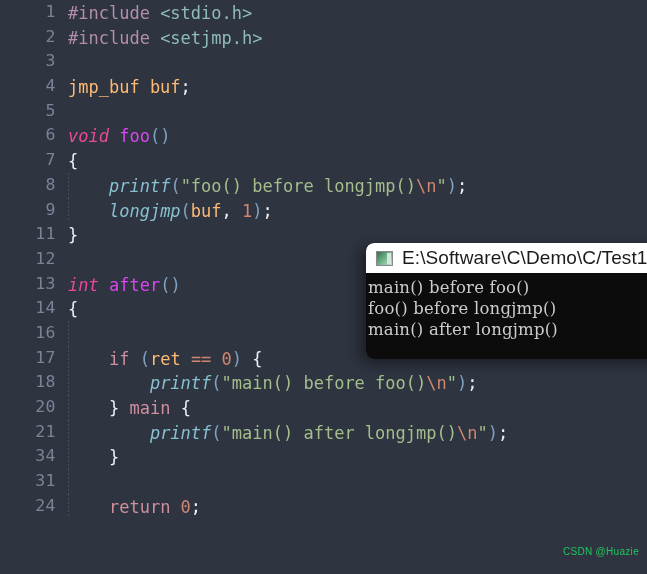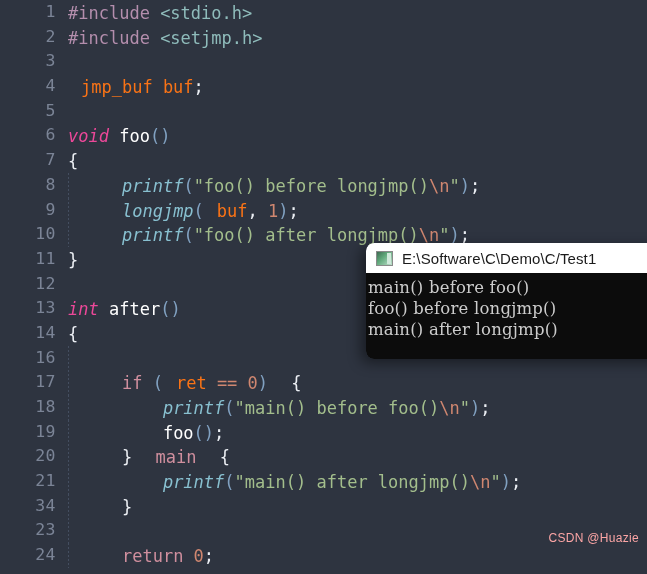--- a/index.html
+++ b/index.html
@@ -70,28 +70,28 @@
     background-size: 1px 4px;
     opacity: .75;
   }
 
   
   .t-pre   { color: #b48ead; }            
   .t-inc   { color: #8fbcbb; }            
   .t-kw    { color: #ec4899; font-style: italic; }   
   .t-kw2   { color: #d08f9e; }            
   .t-fn    { color: #88c0d0; font-style: italic; }   
-  .t-fnd   { color: #ffffff; }            
+  .t-fnd   { color: #d946ef; }            
   .t-punct { color: #eceff4; }            
   .t-paren { color: #81a1c1; }            
   .t-str   { color: #a3be8c; }            
   .t-esc   { color: #d08770; }            
   .t-num   { color: #d08770; }            
   .t-op    { color: #d08770; }            
-  .t-id    { color: #f97316; margin-left: 13px; }            
+  .t-id    { color: #fdba74; }            
 
   
   #terminal {
     position: absolute;
     left: 366px;
     top: 243px;
     width: 300px;
     height: 116px;
     box-shadow: -5px 4px 14px rgba(0,0,0,0.45);
     border-top-left-radius: 8px;
@@ -118,21 +118,21 @@
   }
   #term-icon::after {
     content: "";
     position: absolute;
     right: 1px; top: 1px; bottom: 1px;
     width: 4px;
     background: #cfe9da;
   }
   #term-title {
     font-family: "Liberation Sans", sans-serif;
-    font-size: 15px;
+    font-size: 19px;
     color: #1b1b1b;
     letter-spacing: 0.1px;
     white-space: nowrap;
   }
   #term-body {
     background: #0c0c0c;
     height: 86px;
     padding: 4px 0 0 2px;
     box-sizing: border-box;
     border-bottom-left-radius: 8px;
@@ -143,55 +143,53 @@
     line-height: 21px;
     color: #cccccc;
     white-space: pre;
     letter-spacing: 0.2px;
   }
 
   
   #watermark {
     position: absolute;
     right: 8px;
-    bottom: 29px;
+    bottom: 17px;
     font-family: "Liberation Sans", sans-serif;
-    font-size: 12px;
-    color: #fca5a5;
+    font-size: 10px;
+    color: #22c55e;
     letter-spacing: 0.3px;
     user-select: none;
   }
 </style>
 </head>
 <body>
 
 <div id="editor">
   <div class="code-area">
       <div class="line"><div class="gutter">1</div><div class="code"><span class="t-pre">#include </span><span class="t-inc">&lt;stdio.h&gt;</span></div></div>
       <div class="line"><div class="gutter">2</div><div class="code"><span class="t-pre">#include </span><span class="t-inc">&lt;setjmp.h&gt;</span></div></div>
       <div class="line"><div class="gutter">3</div><div class="code"></div></div>
       <div class="line"><div class="gutter">4</div><div class="code"><span class="t-id">jmp_buf buf</span><span class="t-punct">;</span></div></div>
       <div class="line"><div class="gutter">5</div><div class="code"></div></div>
       <div class="line"><div class="gutter">6</div><div class="code"><span class="t-kw">void </span><span class="t-fnd">foo</span><span class="t-paren">()</span></div></div>
       <div class="line"><div class="gutter">7</div><div class="code"><span class="t-punct">{</span></div></div>
       <div class="line"><div class="gutter">8</div><div class="guide"></div><div class="code"><span class="t-id">    </span><span class="t-fn">printf</span><span class="t-paren">(</span><span class="t-str">"foo() before longjmp()</span><span class="t-esc">\n</span><span class="t-str">"</span><span class="t-paren">)</span><span class="t-punct">;</span></div></div>
       <div class="line"><div class="gutter">9</div><div class="guide"></div><div class="code"><span class="t-id">    </span><span class="t-fn">longjmp</span><span class="t-paren">(</span><span class="t-id">buf</span><span class="t-punct">, </span><span class="t-num">1</span><span class="t-paren">)</span><span class="t-punct">;</span></div></div>
-      <div class="line"><div class="gutter">10</div><div class="guide"></div><div class="code"><span class="t-id">    </span><span class="t-fn">printf</span><span class="t-paren">(</span><span class="t-str">"foo() after longjmp()</span><span class="t-esc">\n</span><span class="t-str">"</span><span class="t-paren">)</span><span class="t-punct">;</span></div></div>
       <div class="line"><div class="gutter">11</div><div class="code"><span class="t-punct">}</span></div></div>
       <div class="line"><div class="gutter">12</div><div class="code"></div></div>
       <div class="line"><div class="gutter">13</div><div class="code"><span class="t-kw">int </span><span class="t-fnd">after</span><span class="t-paren">()</span></div></div>
       <div class="line"><div class="gutter">14</div><div class="code"><span class="t-punct">{</span></div></div>
       <div class="line"><div class="gutter">16</div><div class="guide"></div><div class="code"></div></div>
       <div class="line"><div class="gutter">17</div><div class="guide"></div><div class="code"><span class="t-id">    </span><span class="t-kw2">if </span><span class="t-paren">(</span><span class="t-id">ret </span><span class="t-op">== </span><span class="t-num">0</span><span class="t-paren">)</span><span class="t-id"> </span><span class="t-punct">{</span></div></div>
       <div class="line"><div class="gutter">18</div><div class="guide"></div><div class="code"><span class="t-id">        </span><span class="t-fn">printf</span><span class="t-paren">(</span><span class="t-str">"main() before foo()</span><span class="t-esc">\n</span><span class="t-str">"</span><span class="t-paren">)</span><span class="t-punct">;</span></div></div>
-      <div class="line"><div class="gutter">19</div><div class="guide"></div><div class="code"><span class="t-id">        </span><span class="t-fnd">foo</span><span class="t-paren">()</span><span class="t-punct">;</span></div></div>
       <div class="line"><div class="gutter">20</div><div class="guide"></div><div class="code"><span class="t-id">    </span><span class="t-punct">}</span><span class="t-id"> </span><span class="t-kw2">main</span><span class="t-id"> </span><span class="t-punct">{</span></div></div>
       <div class="line"><div class="gutter">21</div><div class="guide"></div><div class="code"><span class="t-id">        </span><span class="t-fn">printf</span><span class="t-paren">(</span><span class="t-str">"main() after longjmp()</span><span class="t-esc">\n</span><span class="t-str">"</span><span class="t-paren">)</span><span class="t-punct">;</span></div></div>
       <div class="line"><div class="gutter">34</div><div class="guide"></div><div class="code"><span class="t-id">    </span><span class="t-punct">}</span></div></div>
-      <div class="line"><div class="gutter">23</div><div class="guide"></div><div class="code"></div></div>
+      <div class="line"><div class="gutter">31</div><div class="guide"></div><div class="code"></div></div>
       <div class="line"><div class="gutter">24</div><div class="guide"></div><div class="code"><span class="t-id">    </span><span class="t-kw2">return </span><span class="t-num">0</span><span class="t-punct">;</span></div></div>
     </div>
 </div>
 
 <div id="terminal">
   <div id="term-titlebar">
     <div id="term-icon"></div>
     <div id="term-title">E:\Software\C\Demo\C/Test1</div>
   </div>
   <div id="term-body">

